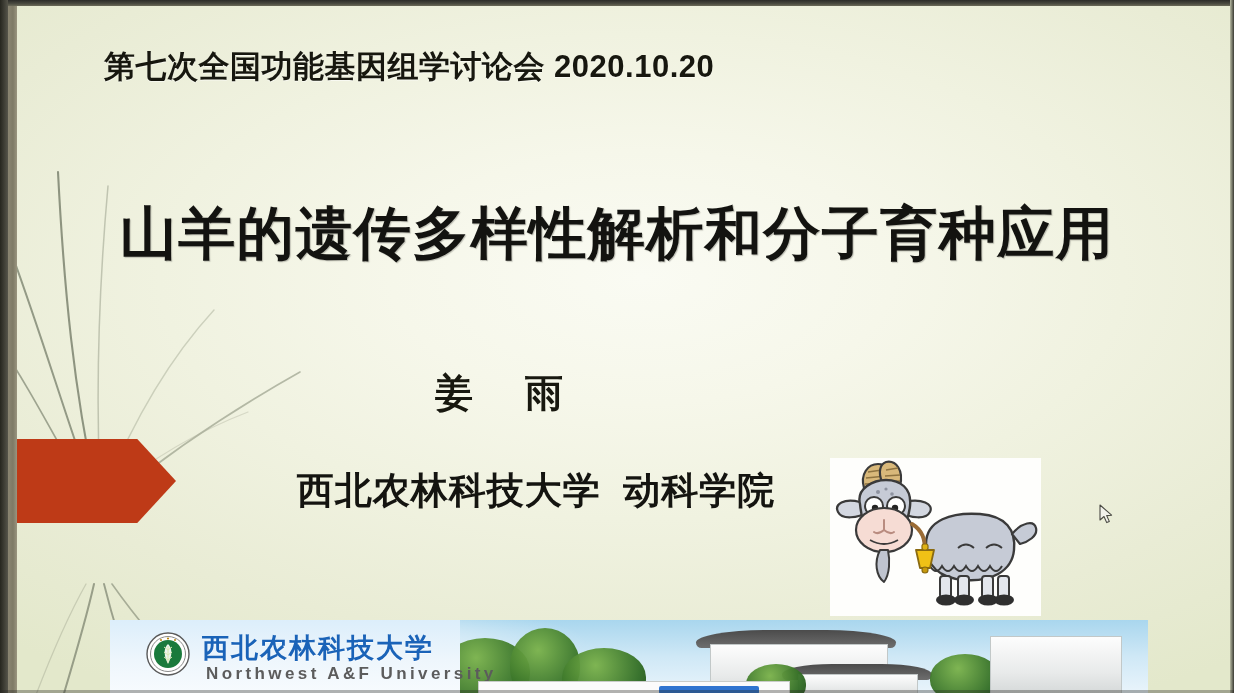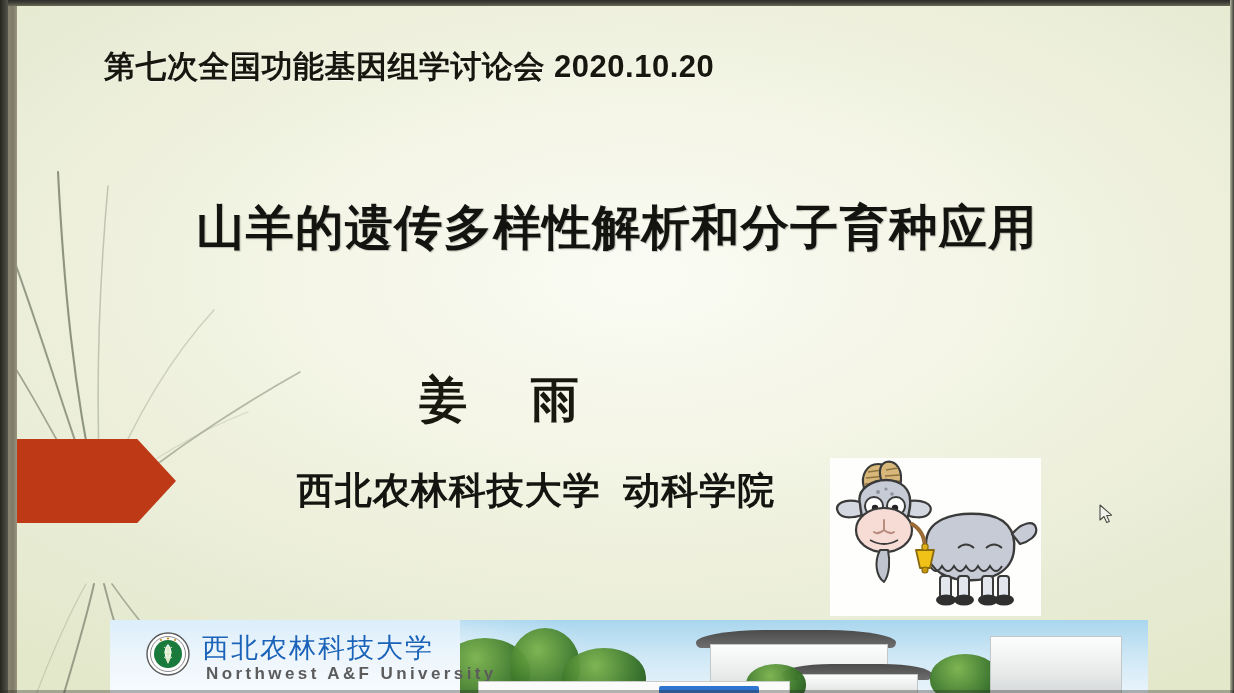--- a/index.html
+++ b/index.html
@@ -97,34 +97,34 @@
     text-shadow: 0 1px 0 rgba(255,255,255,.55);
     margin-left: 48px;
   }
 
   .slide-title {
     position: absolute;
     left: 0;
     top: 196px;
     width: 1234px;
     text-align: center;
-    font-size: 48px;
+    font-size: 57px;
     font-weight: 700;
     color: #131310;
     letter-spacing: 1.5px;
     text-shadow: 1px 1px 1px rgba(120,120,110,.45);
   }
 
   .speaker {
     position: absolute;
     left: 0;
     top: 368px;
     width: 1000px;
     text-align: center;
-    font-size: 48px;
+    font-size: 38px;
     font-weight: 600;
     color: #18180f;
     letter-spacing: 2px;
     white-space: pre;
   }
 
   .affiliation {
     position: absolute;
     left: 4px;
     top: 466px;
@@ -174,21 +174,21 @@
   }
   .banner-logo {
     position: absolute;
     left: 36px; top: 12px;
     width: 44px; height: 44px;
   }
   .banner-cn {
     position: absolute;
     left: 92px; top: 10px;
     font-size: 27px;
-    font-weight: 400;
+    font-weight: 700;
     color: #1a63b8;
     letter-spacing: 2px;
     font-family: "Liberation Serif", serif;
     white-space: nowrap;
     text-shadow: 0 1px 1px rgba(255,255,255,.6);
   }
   .banner-en {
     position: absolute;
     left: 96px; top: 44px;
     font-size: 17px;

